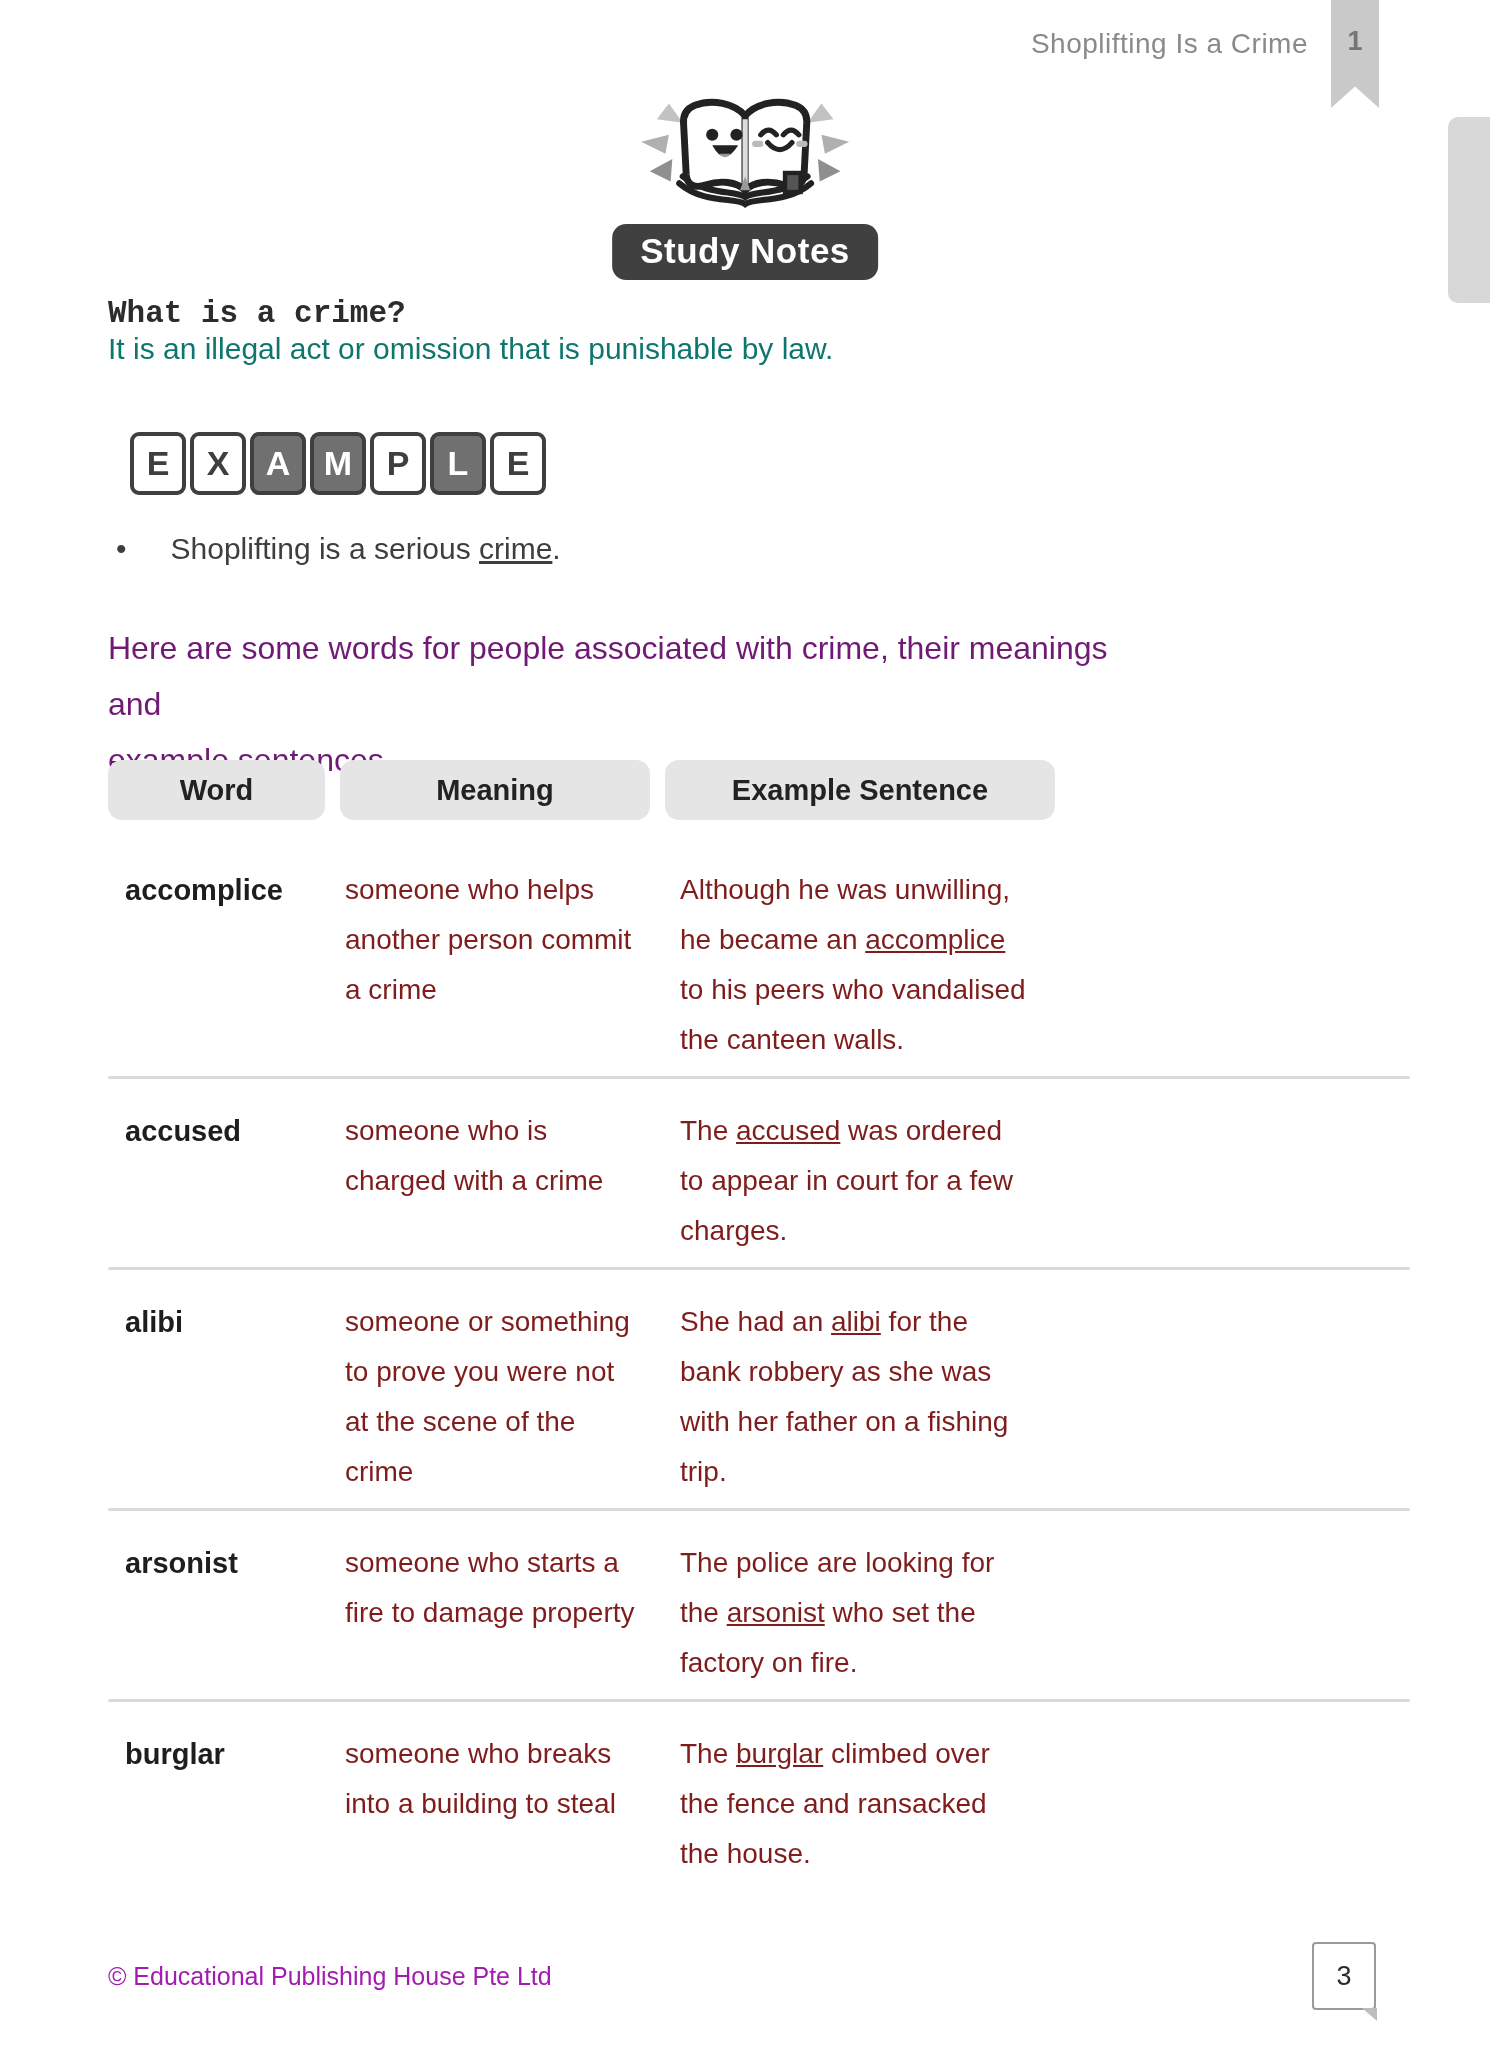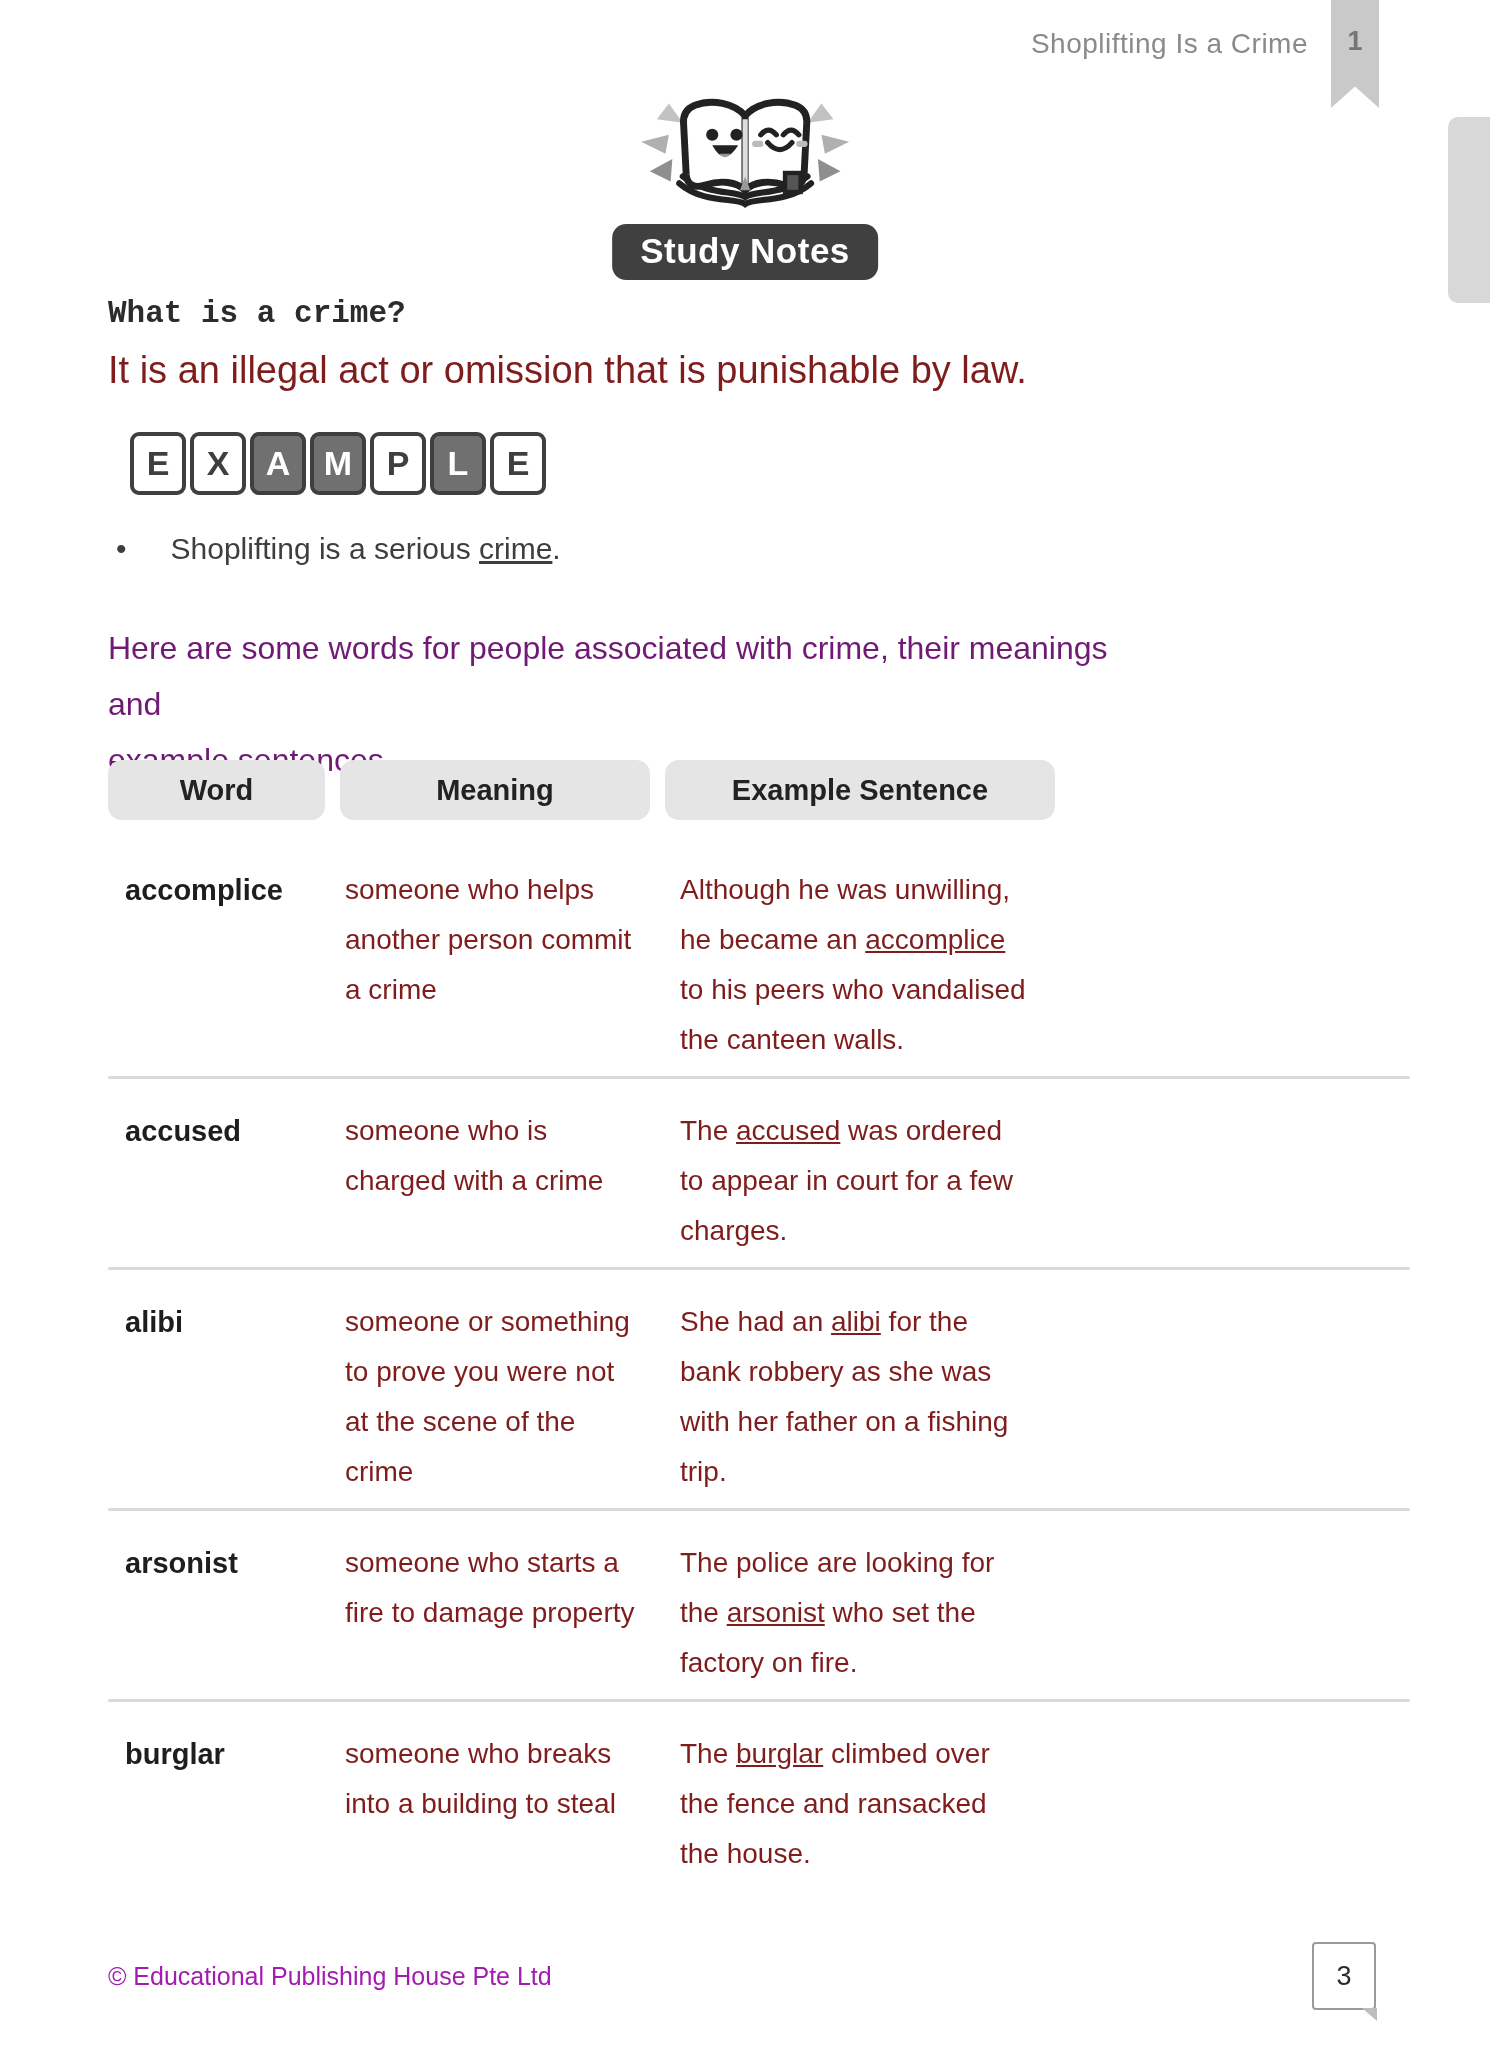--- a/index.html
+++ b/index.html
@@ -39,22 +39,22 @@
     font-size:35px;font-weight:bold;letter-spacing:.5px;
     padding:7px 28px 9px;border-radius:14px;
     white-space:nowrap;
   }
   
   .question{
     position:absolute;left:108px;top:296px;
     font-size:31px;font-weight:bold;color:#2c2c2c;font-family:Liberation Mono, monospace;
   }
   .answer{
-    position:absolute;left:108px;top:349px;
-    font-size:38px;color:#7f1d1d;
+    position:absolute;left:108px;top:332px;
+    font-size:30px;color:#0f766e;
   }
   
   .tiles{
     position:absolute;left:130px;top:432px;
     display:flex;gap:4px;
   }
   .tile{
     width:48px;height:55px;
     border:4px solid #3f3f3f;border-radius:9px;
     display:flex;align-items:center;justify-content:center;

